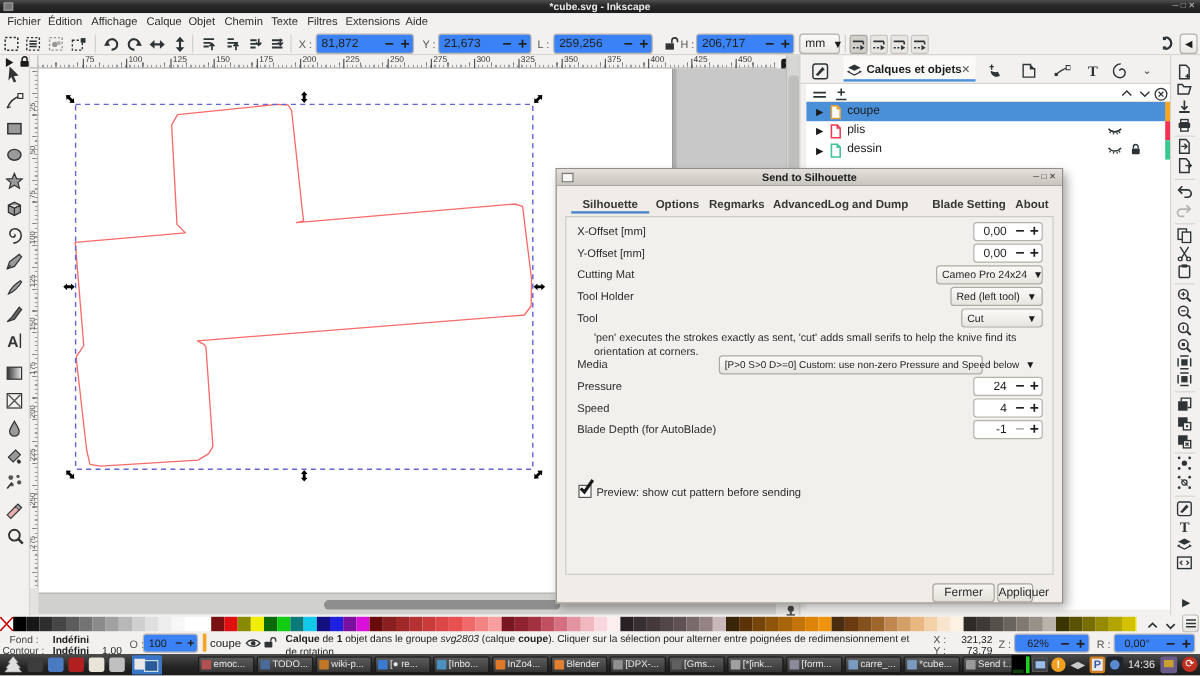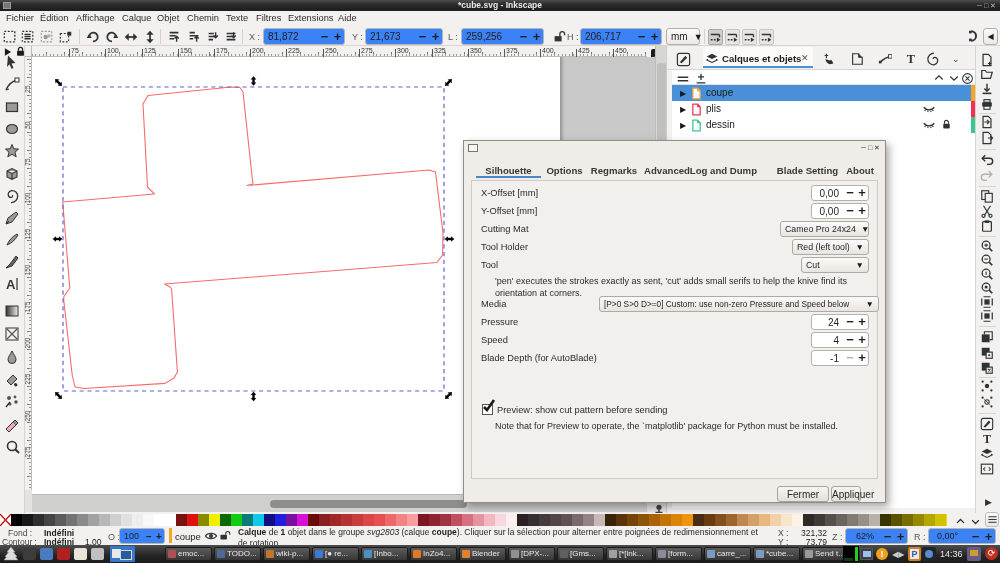--- a/index.html
+++ b/index.html
@@ -732,20 +732,21 @@
     </div>
     <div class="csep" style="left:979px;top:113px;width:17px"></div>
     <div class="csep" style="left:979px;top:149px;width:17px"></div>
     <div class="csep" style="left:979px;top:186px;width:17px"></div>
     <div class="csep" style="left:979px;top:236px;width:17px"></div>
     <div class="csep" style="left:979px;top:326px;width:17px"></div>
     <div class="csep" style="left:979px;top:377px;width:17px"></div>
     <div class="csep" style="left:979px;top:413px;width:17px"></div>
     <div class="ab" style="left:985px;top:497px;font-size:9px;color:#2e3436">▶</div>
     <div class="ab" id="dlg">
+      <div id="dtitle">Send to Silhouette</div>
       <div class="ab" style="left:4px;top:3px;width:10px;height:8px;background:#f7f6f4;border:1px solid #77736e"></div>
       <div class="ab" style="right:5px;top:0;font-size:7px;color:#333;line-height:14px">─ □ ✕</div>
       <div class="dtab" style="left:14px;width:61px;text-align:center">Silhouette</div>
       <div class="dtab" style="left:77px;width:47px;text-align:center">Options</div>
       <div class="dtab" style="left:122px;width:56px;text-align:center">Regmarks</div>
       <div class="dtab" style="left:175px;width:56px;text-align:center">Advanced</div>
       <div class="dtab" style="left:217px;width:76px;text-align:right">Log and Dump</div>
       <div class="dtab" style="left:307px;width:73px;text-align:center">Blade Setting</div>
       <div class="dtab" style="left:375px;width:42px;text-align:center">About</div>
       <div class="ab" style="left:12px;top:35px;width:65px;height:2px;background:#4a86c8"></div>
@@ -764,21 +765,21 @@
         <span class="p">+</span>
       </div>
       <div class="dlabel" style="left:17px;top:83px">Cutting Mat</div>
       <div class="dcombo" style="left:316px;top:80px;width:89px;">Cameo Pro 24x24<span class="ar">▼</span></div>
       <div class="dlabel" style="left:17px;top:101px">Tool Holder</div>
       <div class="dcombo" style="left:328px;top:98px;width:77px;">Red (left tool)<span class="ar">▼</span></div>
       <div class="dlabel" style="left:17px;top:119px">Tool</div>
       <div class="dcombo" style="left:337px;top:116px;width:68px;">Cut<span class="ar">▼</span></div>
       <div class="dhelp" style="left:31px;top:134px">'pen' executes the strokes exactly as sent, 'cut' adds small serifs to help the knive find its<br>orientation at corners.</div>
       <div class="dlabel" style="left:17px;top:158px">Media</div>
-      <div class="dcombo" style="left:135px;top:155px;width:280px;font-size:8.3px;">[P&gt;0 S&gt;0 D&gt;=0] Custom: use non-zero Pressure and Speed below<span class="ar">▼</span></div>
+      <div class="dcombo" style="left:135px;top:155px;width:220px;font-size:8.3px;">[P&gt;0 S&gt;0 D&gt;=0] Custom: use non-zero Pressure and Speed below<span class="ar">▼</span></div>
       <div class="dlabel" style="left:17px;top:176px">Pressure</div>
       <div class="dspin" style="left:347px;top:173px;width:58px">
         <span class="v">24</span>
         <span class="m" style="">−</span>
         <span class="p">+</span>
       </div>
       <div class="dlabel" style="left:17px;top:194px">Speed</div>
       <div class="dspin" style="left:347px;top:191px;width:58px">
         <span class="v">4</span>
         <span class="m" style="">−</span>
@@ -790,21 +791,20 @@
         <span class="m" style="color:#b5b2ae;">−</span>
         <span class="p">+</span>
       </div>
       <div class="ab" style="left:18px;top:263px;width:11px;height:11px;background:#fff;border:1px solid #555"></div>
       <div class="ab" style="left:17px;top:256px;width:16px;height:18px">
         <svg width="16" height="18" viewBox="0 0 16 16">
           <path d="M3 9 L6 12 L13 2" fill="none" stroke="#1a1a1a" stroke-width="2.6"></path>
         </svg>
       </div>
       <div class="dlabel" style="left:33px;top:264px">Preview: show cut pattern before sending</div>
-      <div class="dhelp" style="left:31px;top:279px">Note that for Preview to operate, the `matplotlib' package for Python must be installed.</div>
       <div class="dbtn" style="left:313px;top:345px;width:52px;line-height:15px">Fermer</div>
       <div class="dbtn" style="left:367px;top:345px;width:30px;line-height:15px">Appliquer</div>
     </div>
     <div class="ab" id="palette">
       <div class="sw" style="left:0;width:11px;background:#fff">
         <svg width="11" height="12">
           <path d="M0 0 L11 12 M11 0 L0 12" stroke="#c00" stroke-width="1.3"></path>
         </svg>
       </div>
       <div class="sw" style="left:11.0px;width:11px;background:#000000"></div>

